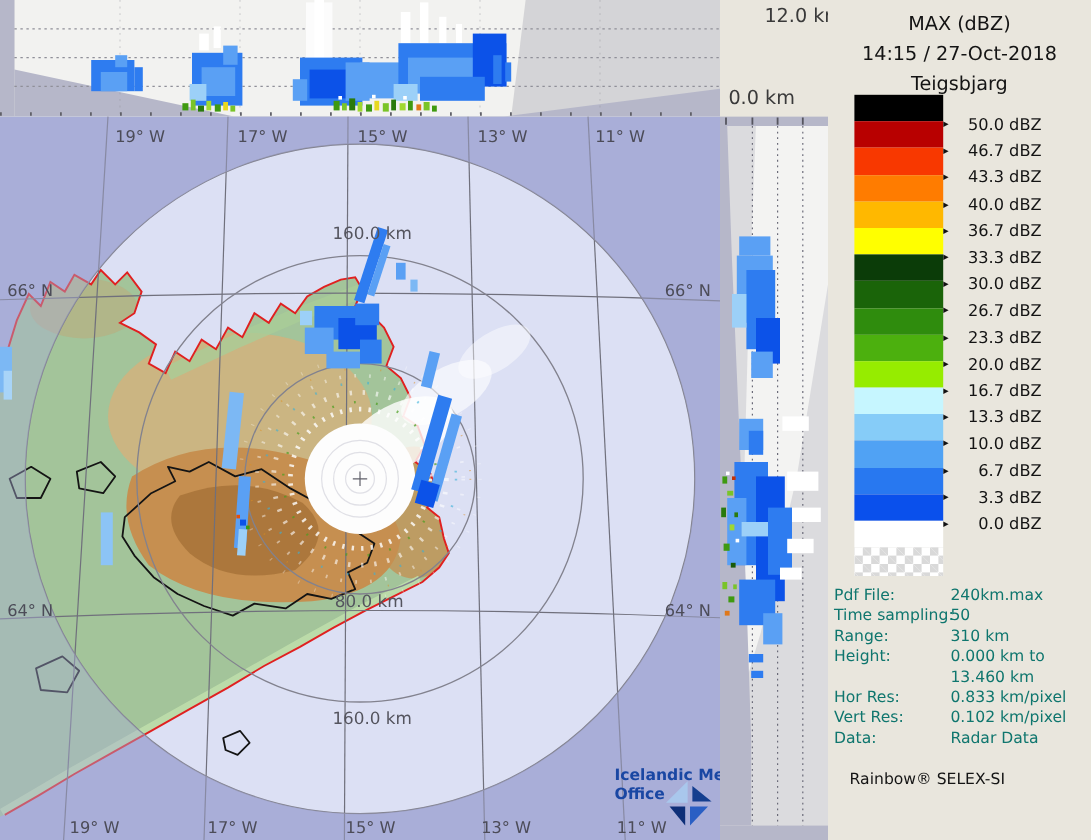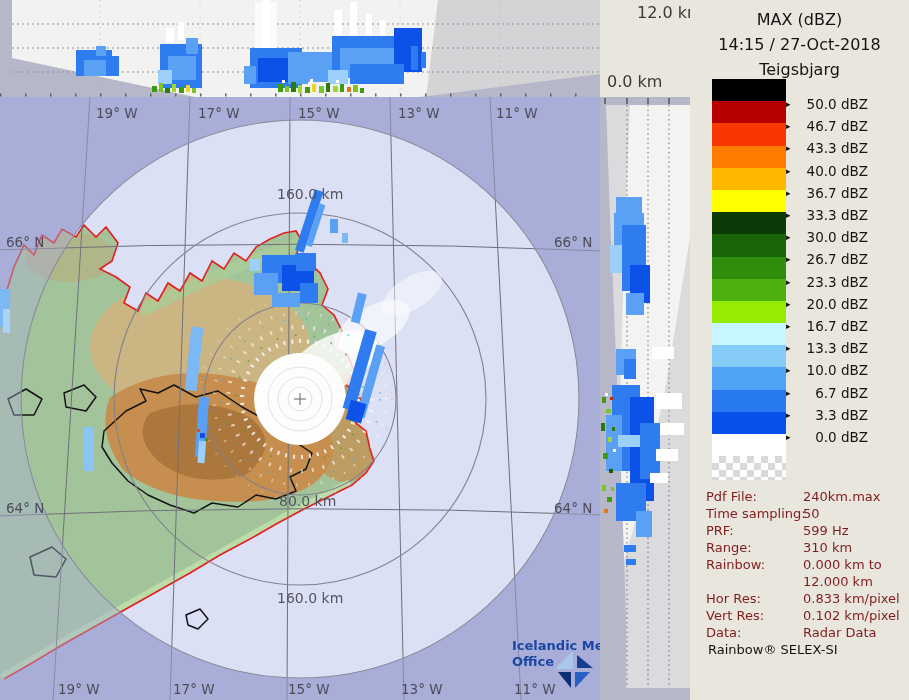--- a/index.html
+++ b/index.html
@@ -18,21 +18,21 @@
   .lg-band{width:74px;height:22.2px;}
   .lg-white{position:absolute;left:22px;top:434px;width:74px;height:22px;background:#ffffff;}
   .lg-checker{position:absolute;left:22px;top:456px;width:74px;height:24px;background-color:#ffffff;
     background-image:linear-gradient(45deg,#d9d9d9 25%,transparent 25%,transparent 75%,#d9d9d9 75%),
                      linear-gradient(45deg,#d9d9d9 25%,transparent 25%,transparent 75%,#d9d9d9 75%);
     background-size:14px 14px;background-position:0 0,7px 7px;}
   .lg-labels{position:absolute;left:96px;top:0;width:120px;}
   .lg-row{position:absolute;left:0;height:18px;font-size:13.5px;color:#141414;white-space:nowrap;display:flex;align-items:center;}
   .lg-arrow{font-size:9px;color:#111;width:10px;display:inline-block;}
   .lg-text{display:inline-block;width:72px;text-align:right;}
-  .md{position:absolute;left:16px;top:488px;width:196px;font-size:13px;color:#7f1d1d;}
+  .md{position:absolute;left:5px;top:488px;width:196px;font-size:13px;color:#0f766e;}
   .md-row{height:17px;line-height:17px;white-space:nowrap;}
   .md-label{display:inline-block;width:97px;}
   .md-footer{position:absolute;left:18px;top:642px;font-size:13px;color:#141414;}
   svg{display:block;}
   svg text{font-family:"DejaVu Sans","Liberation Sans",sans-serif;}
   .maplbl{font-size:13.5px;fill:#4c4c58;}
   .ringlbl{font-size:14px;fill:#54545e;}
   .logotxt{font-size:13px;font-weight:bold;fill:#1a47a3;}
 </style>
 </head>
@@ -415,24 +415,23 @@
           <span class="lg-text">3.3 dBZ</span>
         </div>
         <div class="lg-row" style="top: 428px;">
           <span class="lg-arrow">▸</span>
           <span class="lg-text">0.0 dBZ</span>
         </div>
       </div>
     <div class="md">
         <div class="md-row"><span class="md-label">Pdf File:</span><span class="md-value">240km.max</span></div>
         <div class="md-row"><span class="md-label">Time sampling:</span><span class="md-value">50</span></div>
-        <div class="md-row"><span class="md-label">PRF:</span><span class="md-value">599 Hz</span></div>
         <div class="md-row"><span class="md-label">Range:</span><span class="md-value">310 km</span></div>
-        <div class="md-row"><span class="md-label">Rainbow:</span><span class="md-value">0.000 km to</span></div>
-        <div class="md-row"><span class="md-label"></span><span class="md-value">12.000 km</span></div>
+        <div class="md-row"><span class="md-label">Height:</span><span class="md-value">0.000 km to</span></div>
+        <div class="md-row"><span class="md-label"></span><span class="md-value">13.460 km</span></div>
         <div class="md-row"><span class="md-label">Hor Res:</span><span class="md-value">0.833 km/pixel</span></div>
         <div class="md-row"><span class="md-label">Vert Res:</span><span class="md-value">0.102 km/pixel</span></div>
         <div class="md-row"><span class="md-label">Data:</span><span class="md-value">Radar Data</span></div>
       </div>
     <div class="md-footer">Rainbow® SELEX-SI</div>
   </div>
 
 </div>
 
 </body></html>

